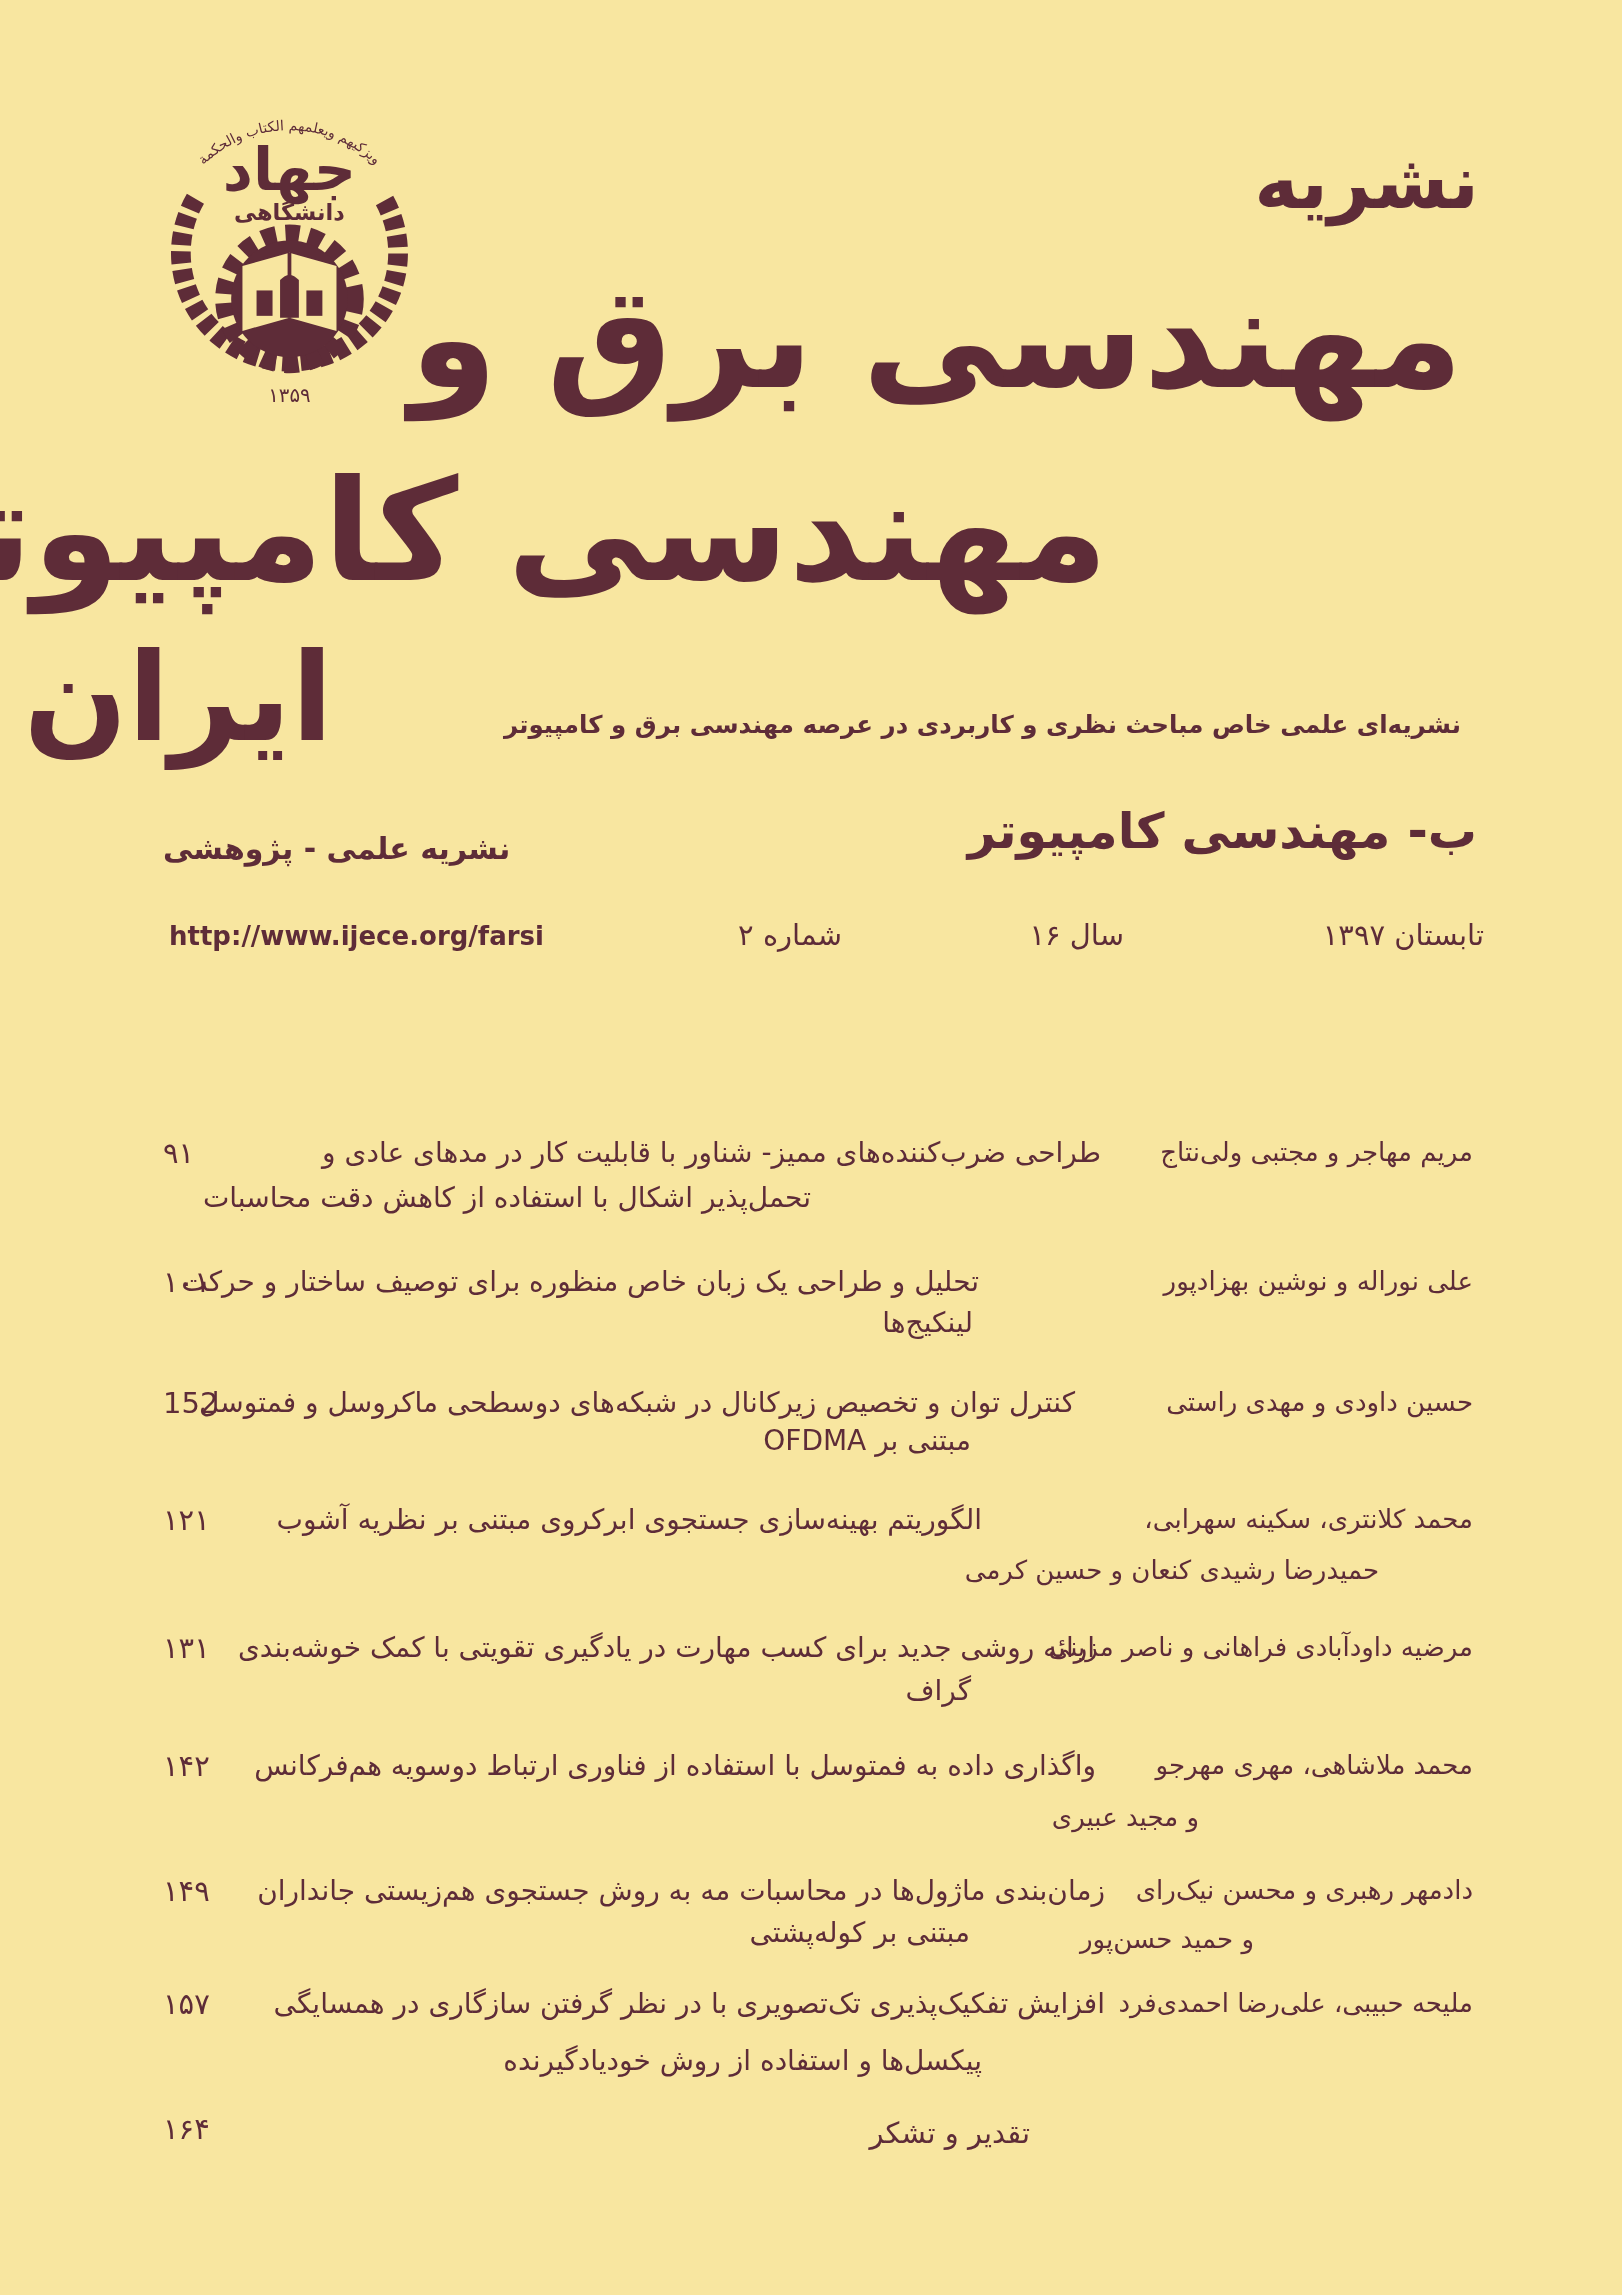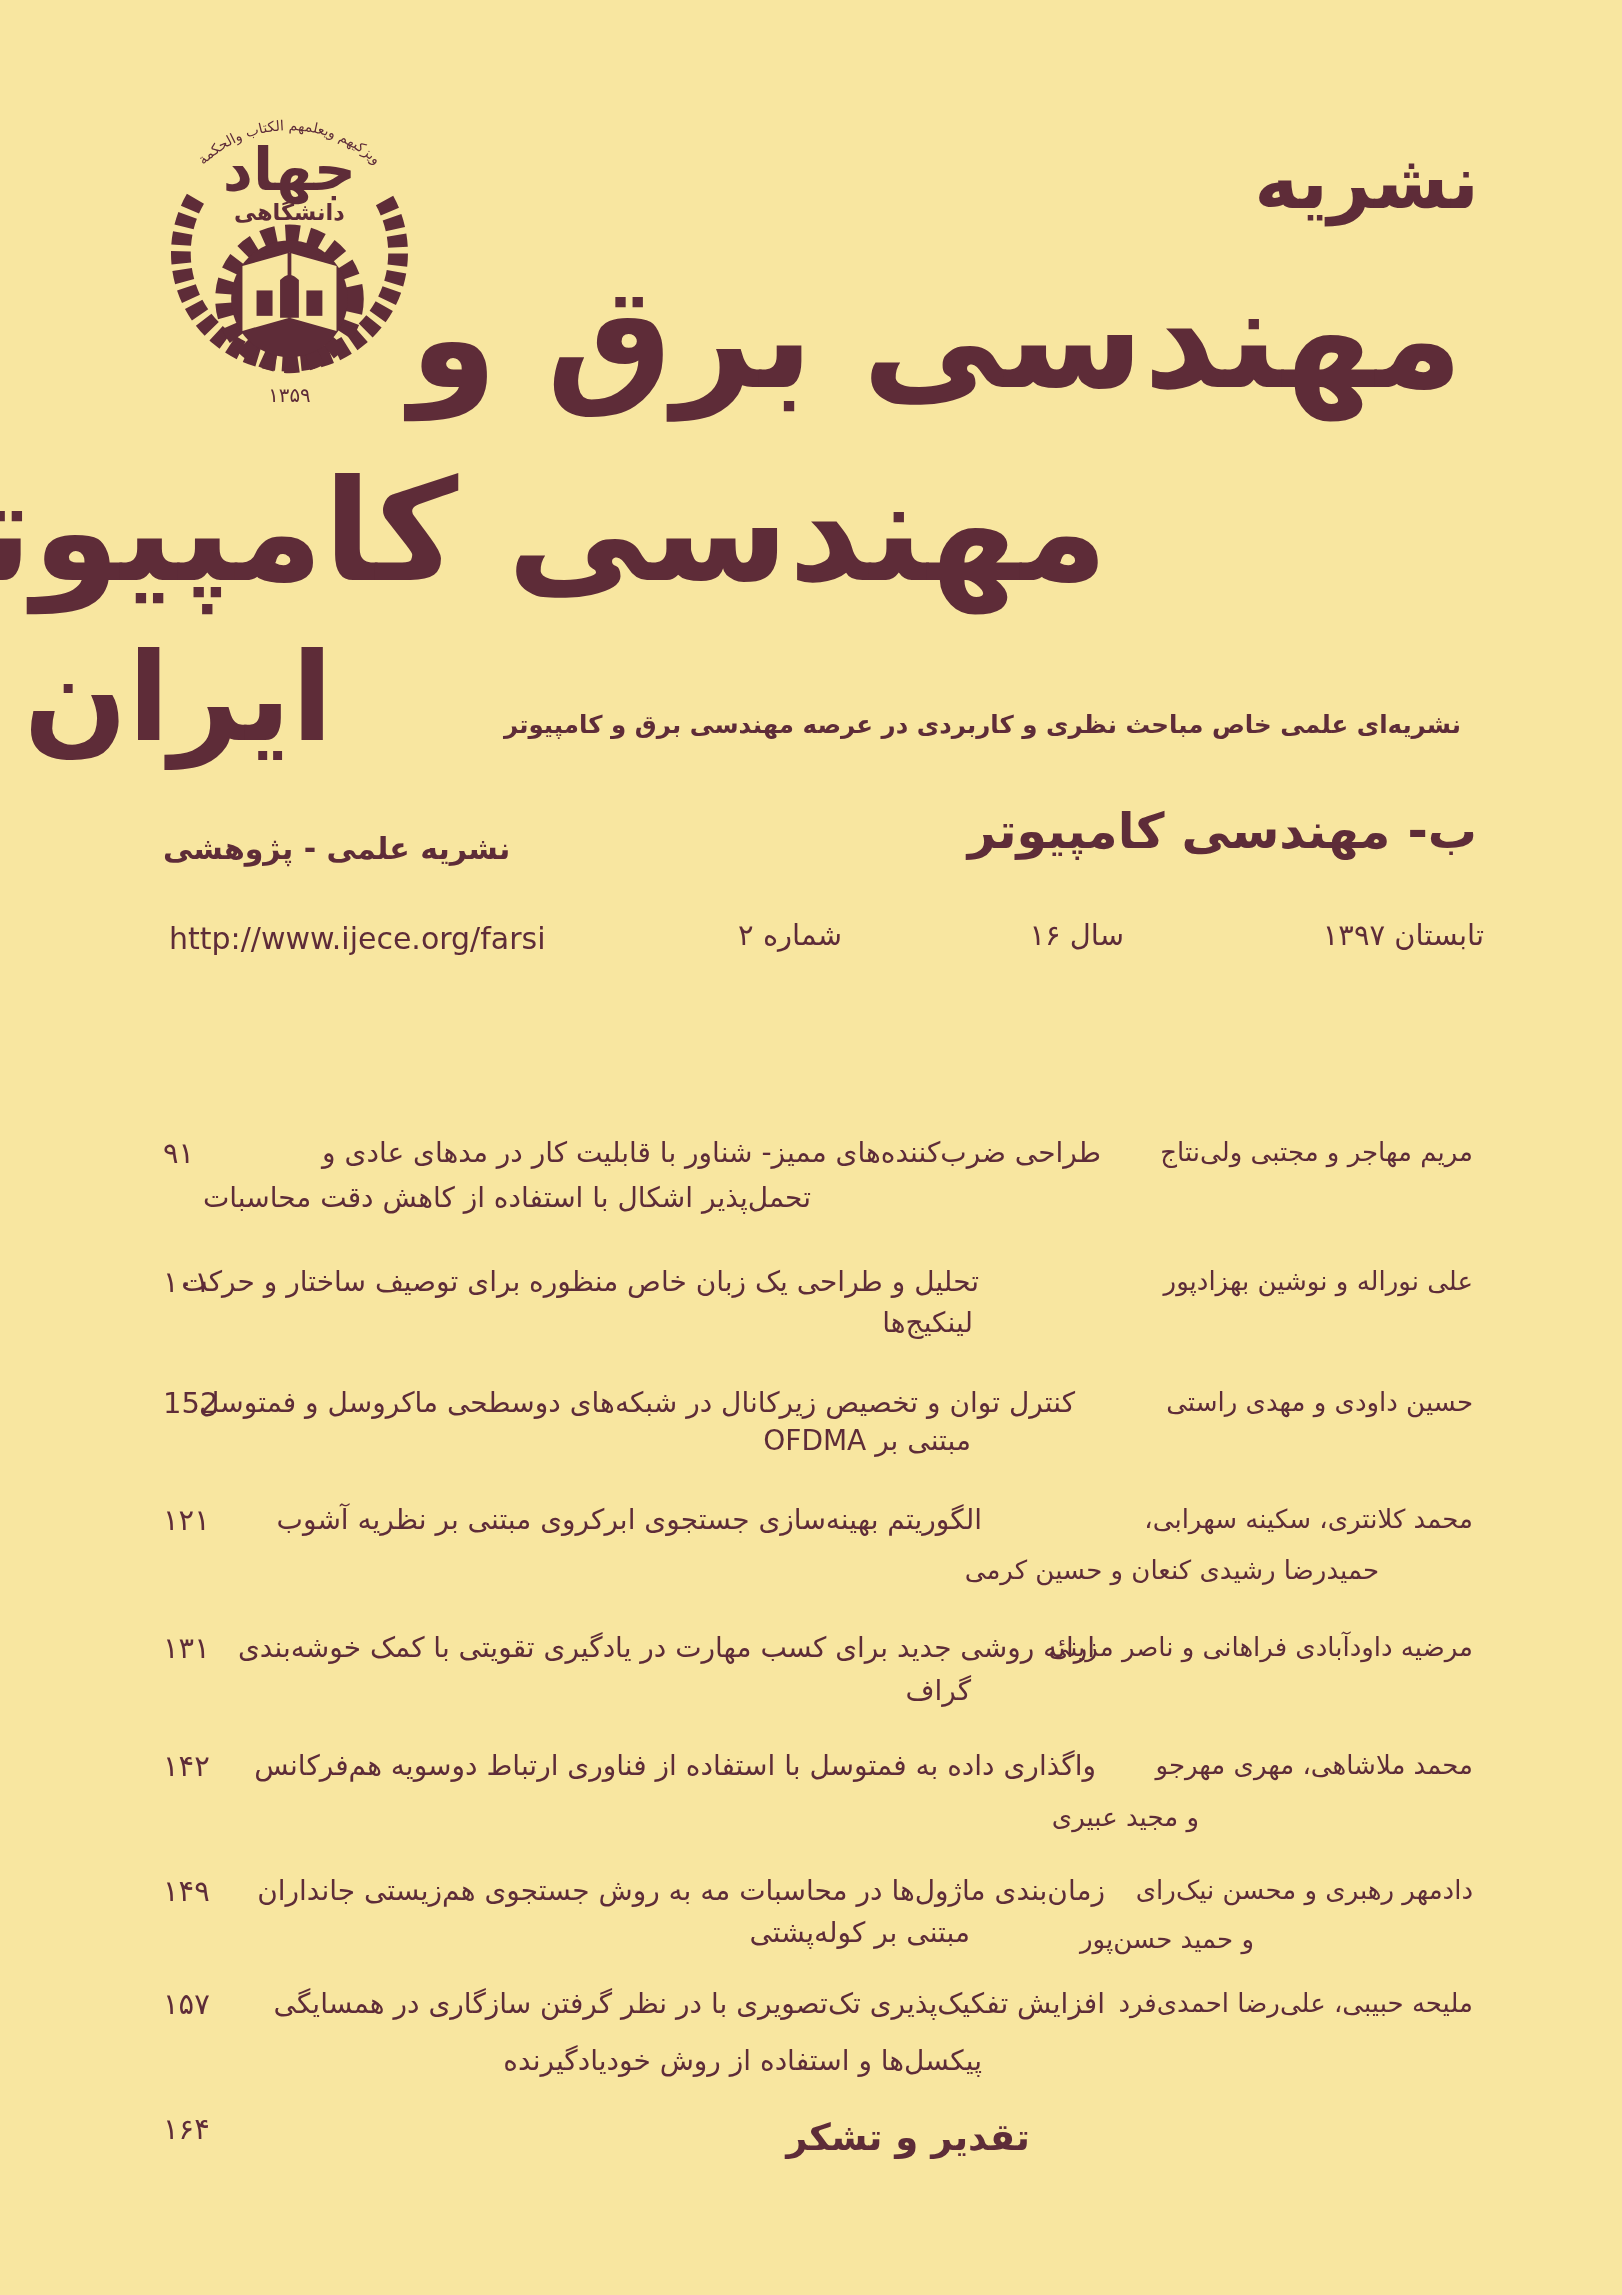--- a/index.html
+++ b/index.html
@@ -11,25 +11,25 @@
   .abs{position:absolute;white-space:nowrap;line-height:1.1}
   .rtl{direction:rtl}
   .ltr{direction:ltr}
   .kick{font-size:75px;font-weight:bold}
   .huge{font-size:141px;font-weight:bold}
   .iran{font-size:122px;font-weight:bold}
   .sub{font-size:24.5px;font-weight:bold}
   .sec{font-size:49px;font-weight:bold}
   .typ{font-size:30px;font-weight:bold}
   .inf{font-size:29px;font-weight:normal}
-  .url{font-size:30px;font-weight:normal}
+  .url{font-size:26px;font-weight:bold}
   .tt{font-size:28px}
   .ta{font-size:26px;}
   .tp{font-size:29px}
-  .tb{font-size:37px;font-weight:bold}
+  .tb{font-size:29px;font-weight:normal}
   svg text{fill:#5E2C38}
 </style>
 </head>
 <body>
 
 <svg class="abs" style="left:155px;top:120px;overflow:visible" width="268" height="292" viewBox="0 0 570 620">
   <defs>
     <path id="calligArc" d="M 40 193 A 262 262 0 0 1 532 193"></path>
   </defs>
   <path d="M 86 167 A 231 231 0 1 0 486 167" fill="none" stroke="#5E2C38" stroke-width="42" stroke-dasharray="26 13"></path>

